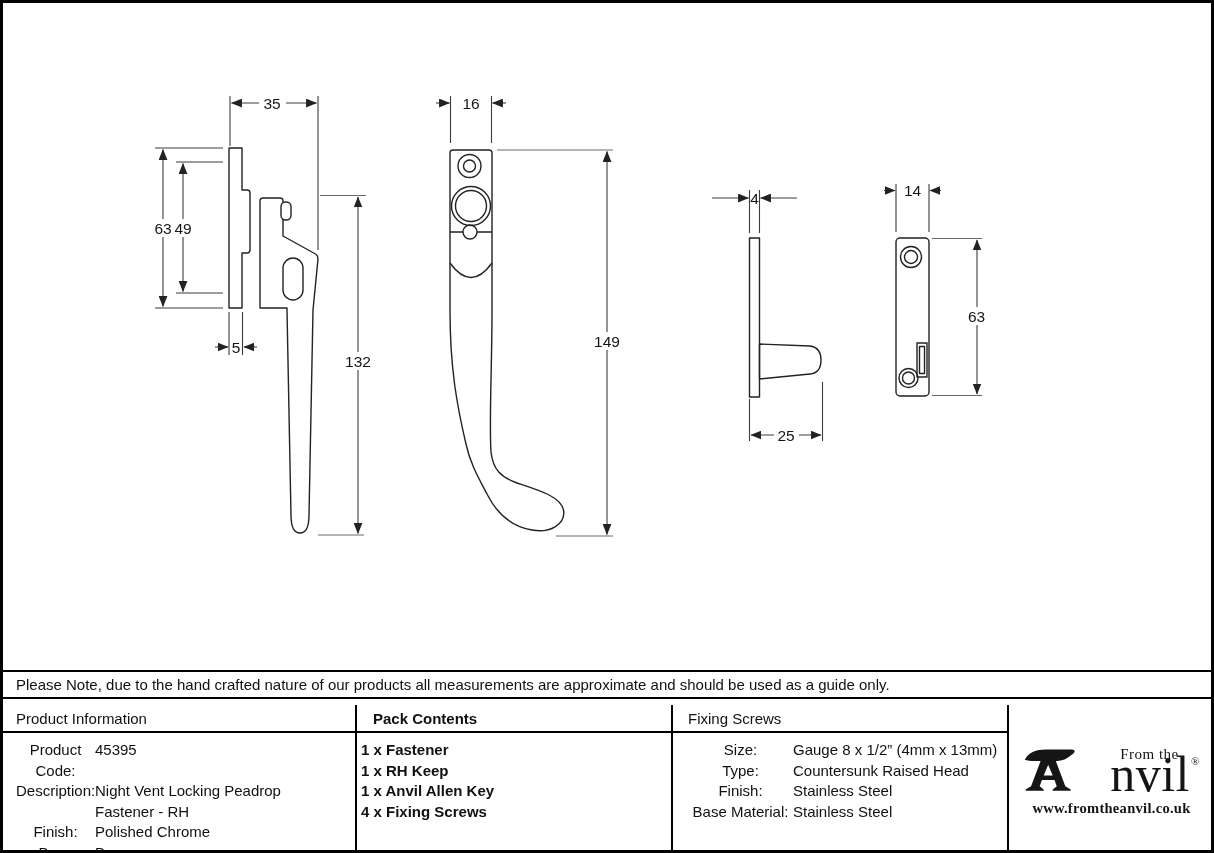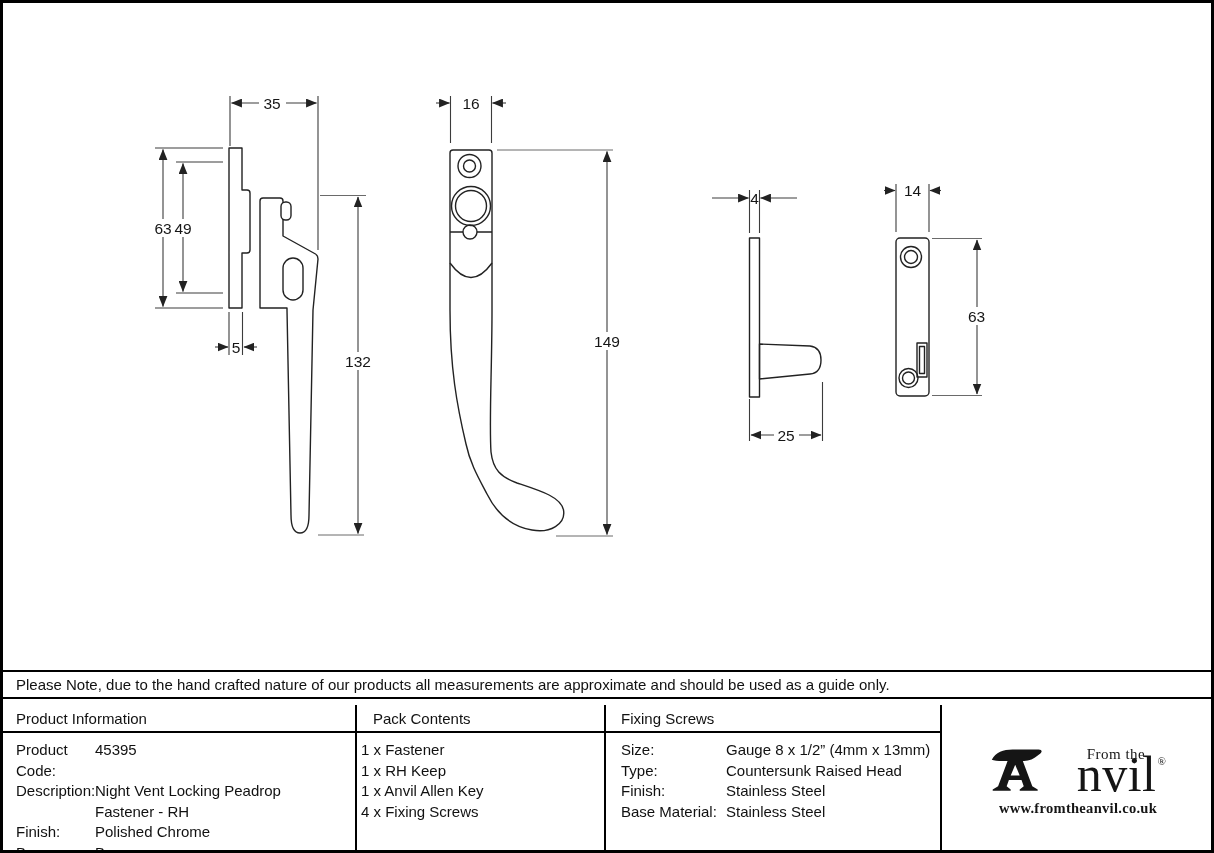--- a/index.html
+++ b/index.html
@@ -19,29 +19,29 @@
 
   
   .note-bar{position:absolute;left:0;right:0;top:670px;height:29px;box-sizing:border-box;
             border-top:2px solid #000;border-bottom:2px solid #000;
             display:flex;align-items:center;padding-left:16px;font-size:15px;}
 
   
   .info-table{position:absolute;left:0;right:0;top:705px;bottom:0;display:flex;}
   .col{box-sizing:border-box;}
   .col-1{width:355px;}
-  .col-2{width:249px;border-left:2.5px solid #000;}
+  .col-2{width:316px;border-left:2.5px solid #000;font-weight:bold;}
   .col-3{width:336px;border-left:2.5px solid #000;}
   .col-logo{flex:1;border-left:2.5px solid #000;display:flex;align-items:center;justify-content:center;}
   .hdr{height:26px;border-bottom:2.5px solid #000;display:flex;align-items:center;font-size:15px;}
   .col-1 .hdr{padding-left:16px;}
   .col-2 .hdr{padding-left:16px;}
   .col-3 .hdr{padding-left:15px;}
   .cbody{padding-top:7px;font-size:15px;line-height:20.5px;}
-  .kv{display:flex;}
+  .kv{display:flex;text-align:center;}
   .col-1 .kv .lbl{width:79px;flex:none;padding-left:16px;}
   .col-3 .kv .lbl{width:105px;flex:none;padding-left:15px;}
   .list-line{padding-left:4px;}
 
   
   .logo{display:flex;flex-direction:column;align-items:center;transform:translateY(2px);}
   .logo-main{display:flex;align-items:flex-end;gap:31px;}
   .logo-right{display:flex;flex-direction:column;margin-left:2px;}
   .from-the{font-family:"Liberation Serif",serif;font-size:15px;color:#151515;
             letter-spacing:.5px;padding-left:10px;margin-bottom:-9px;}

